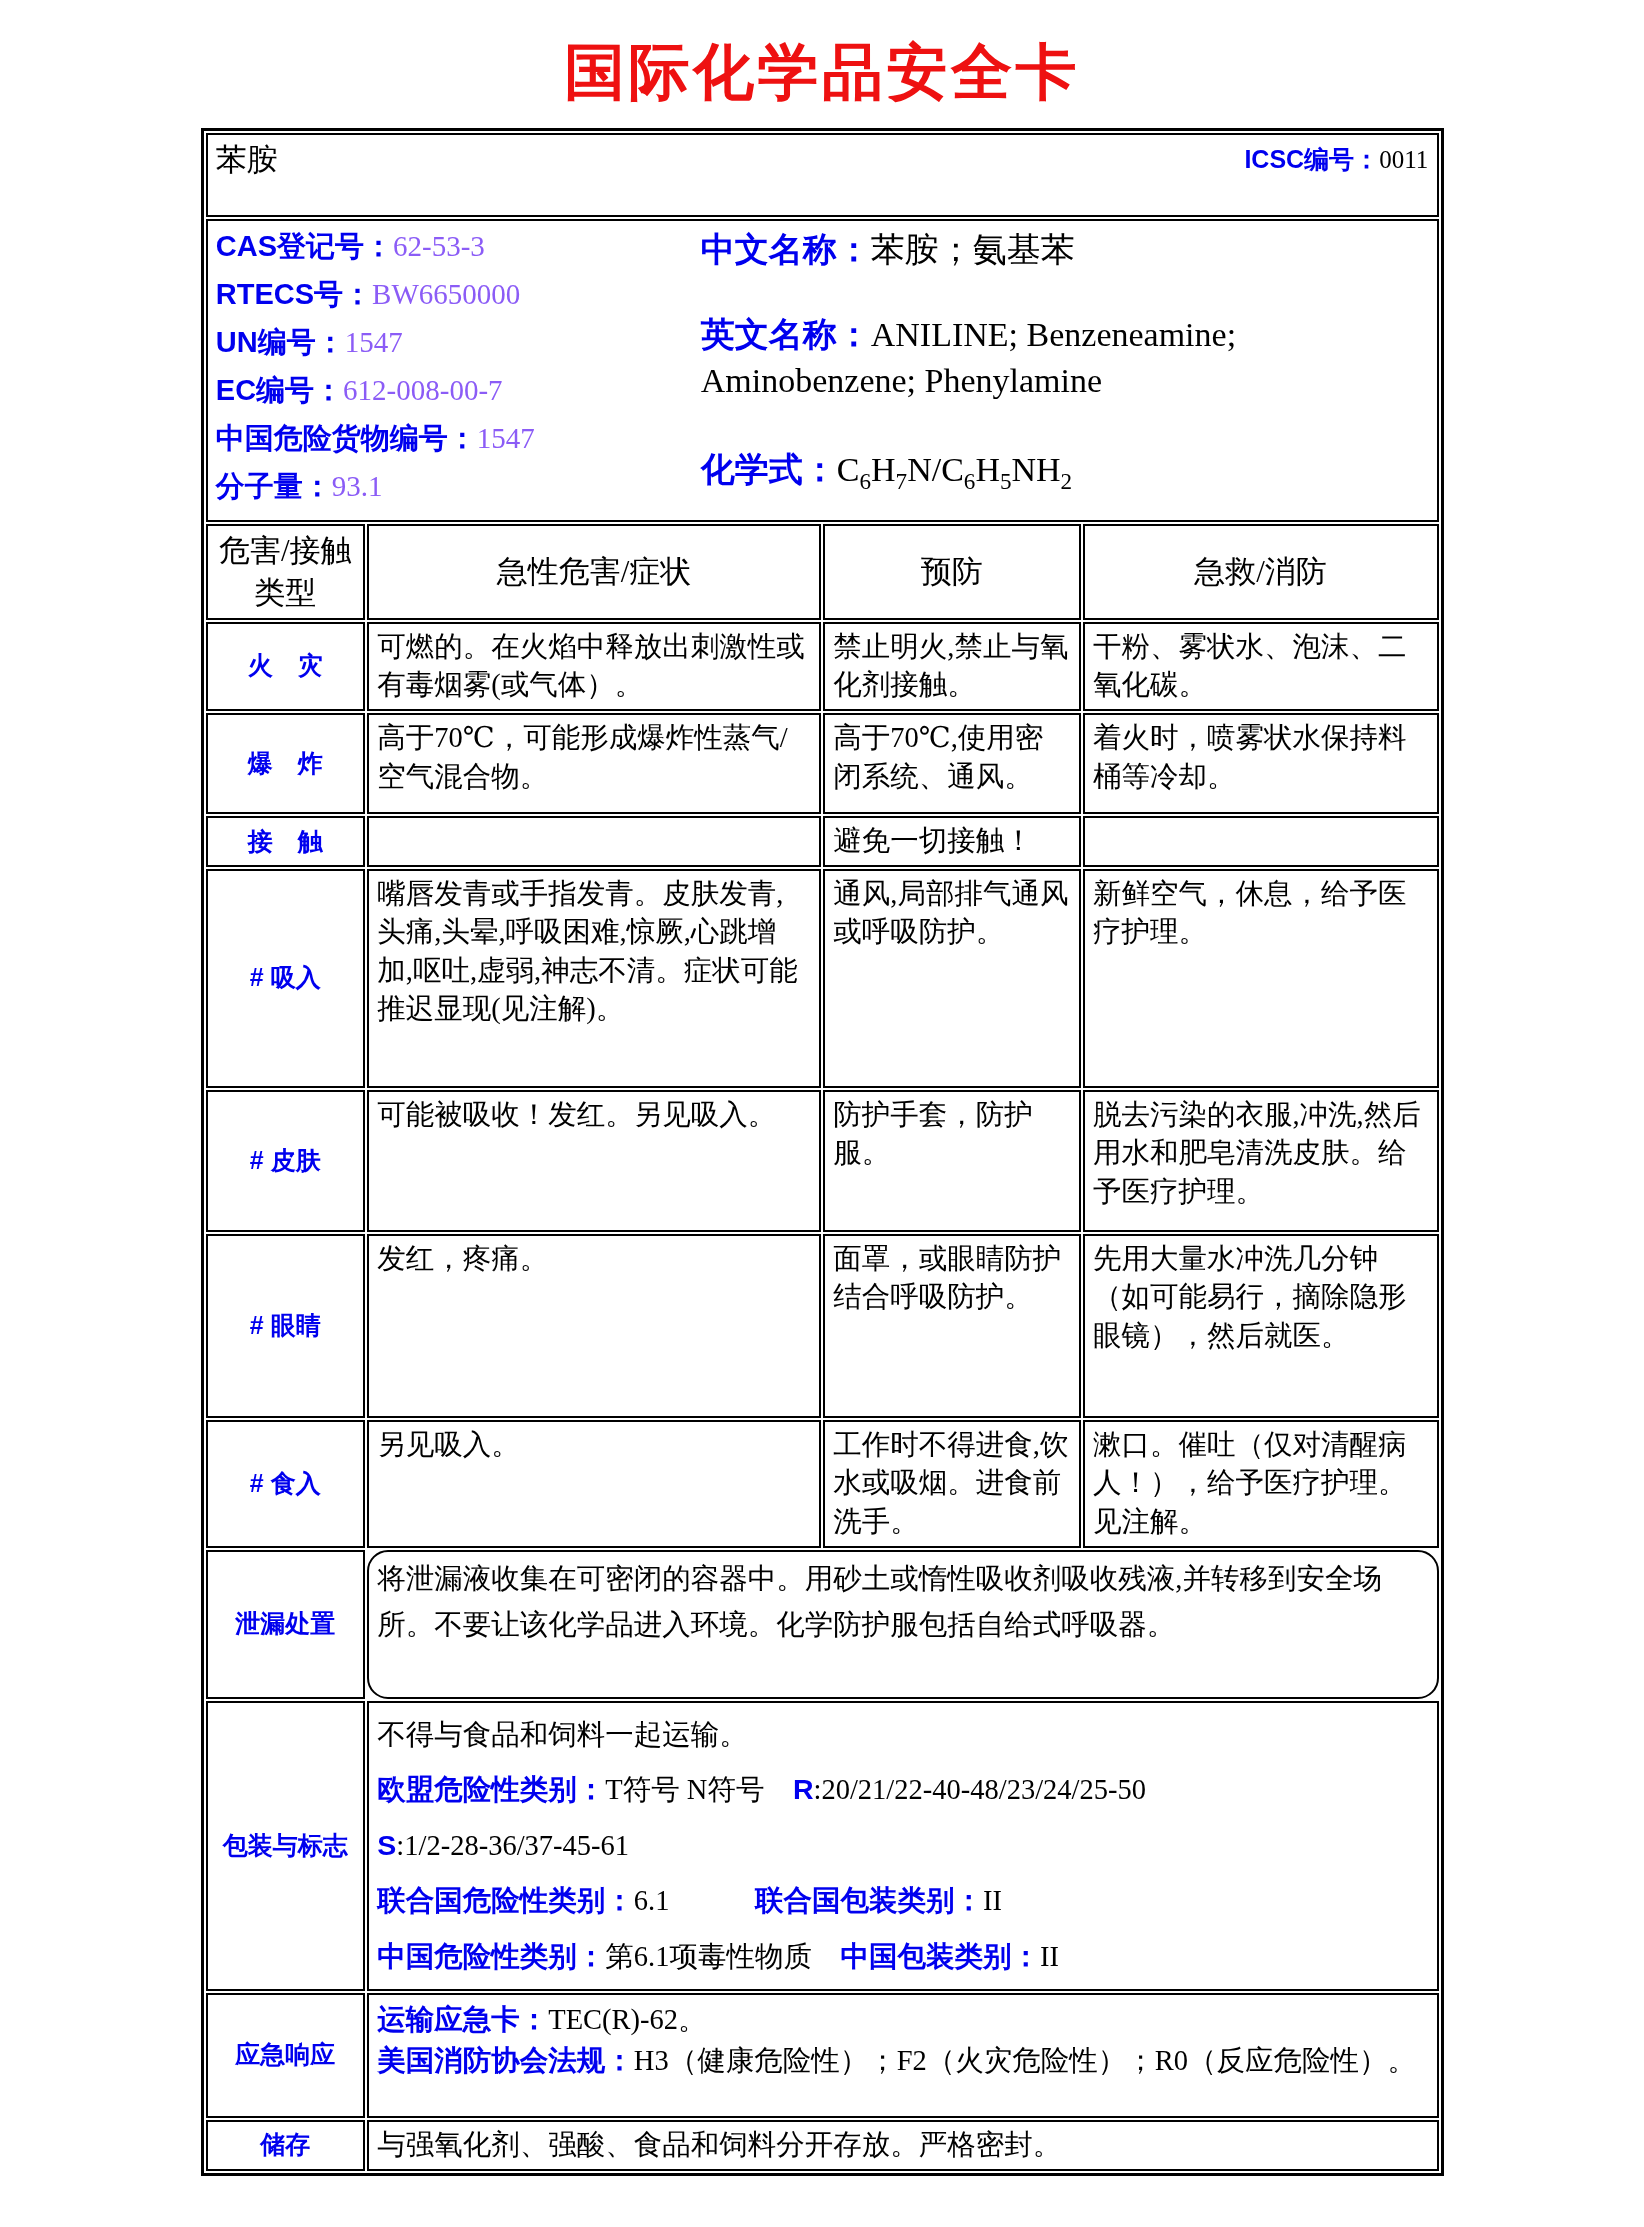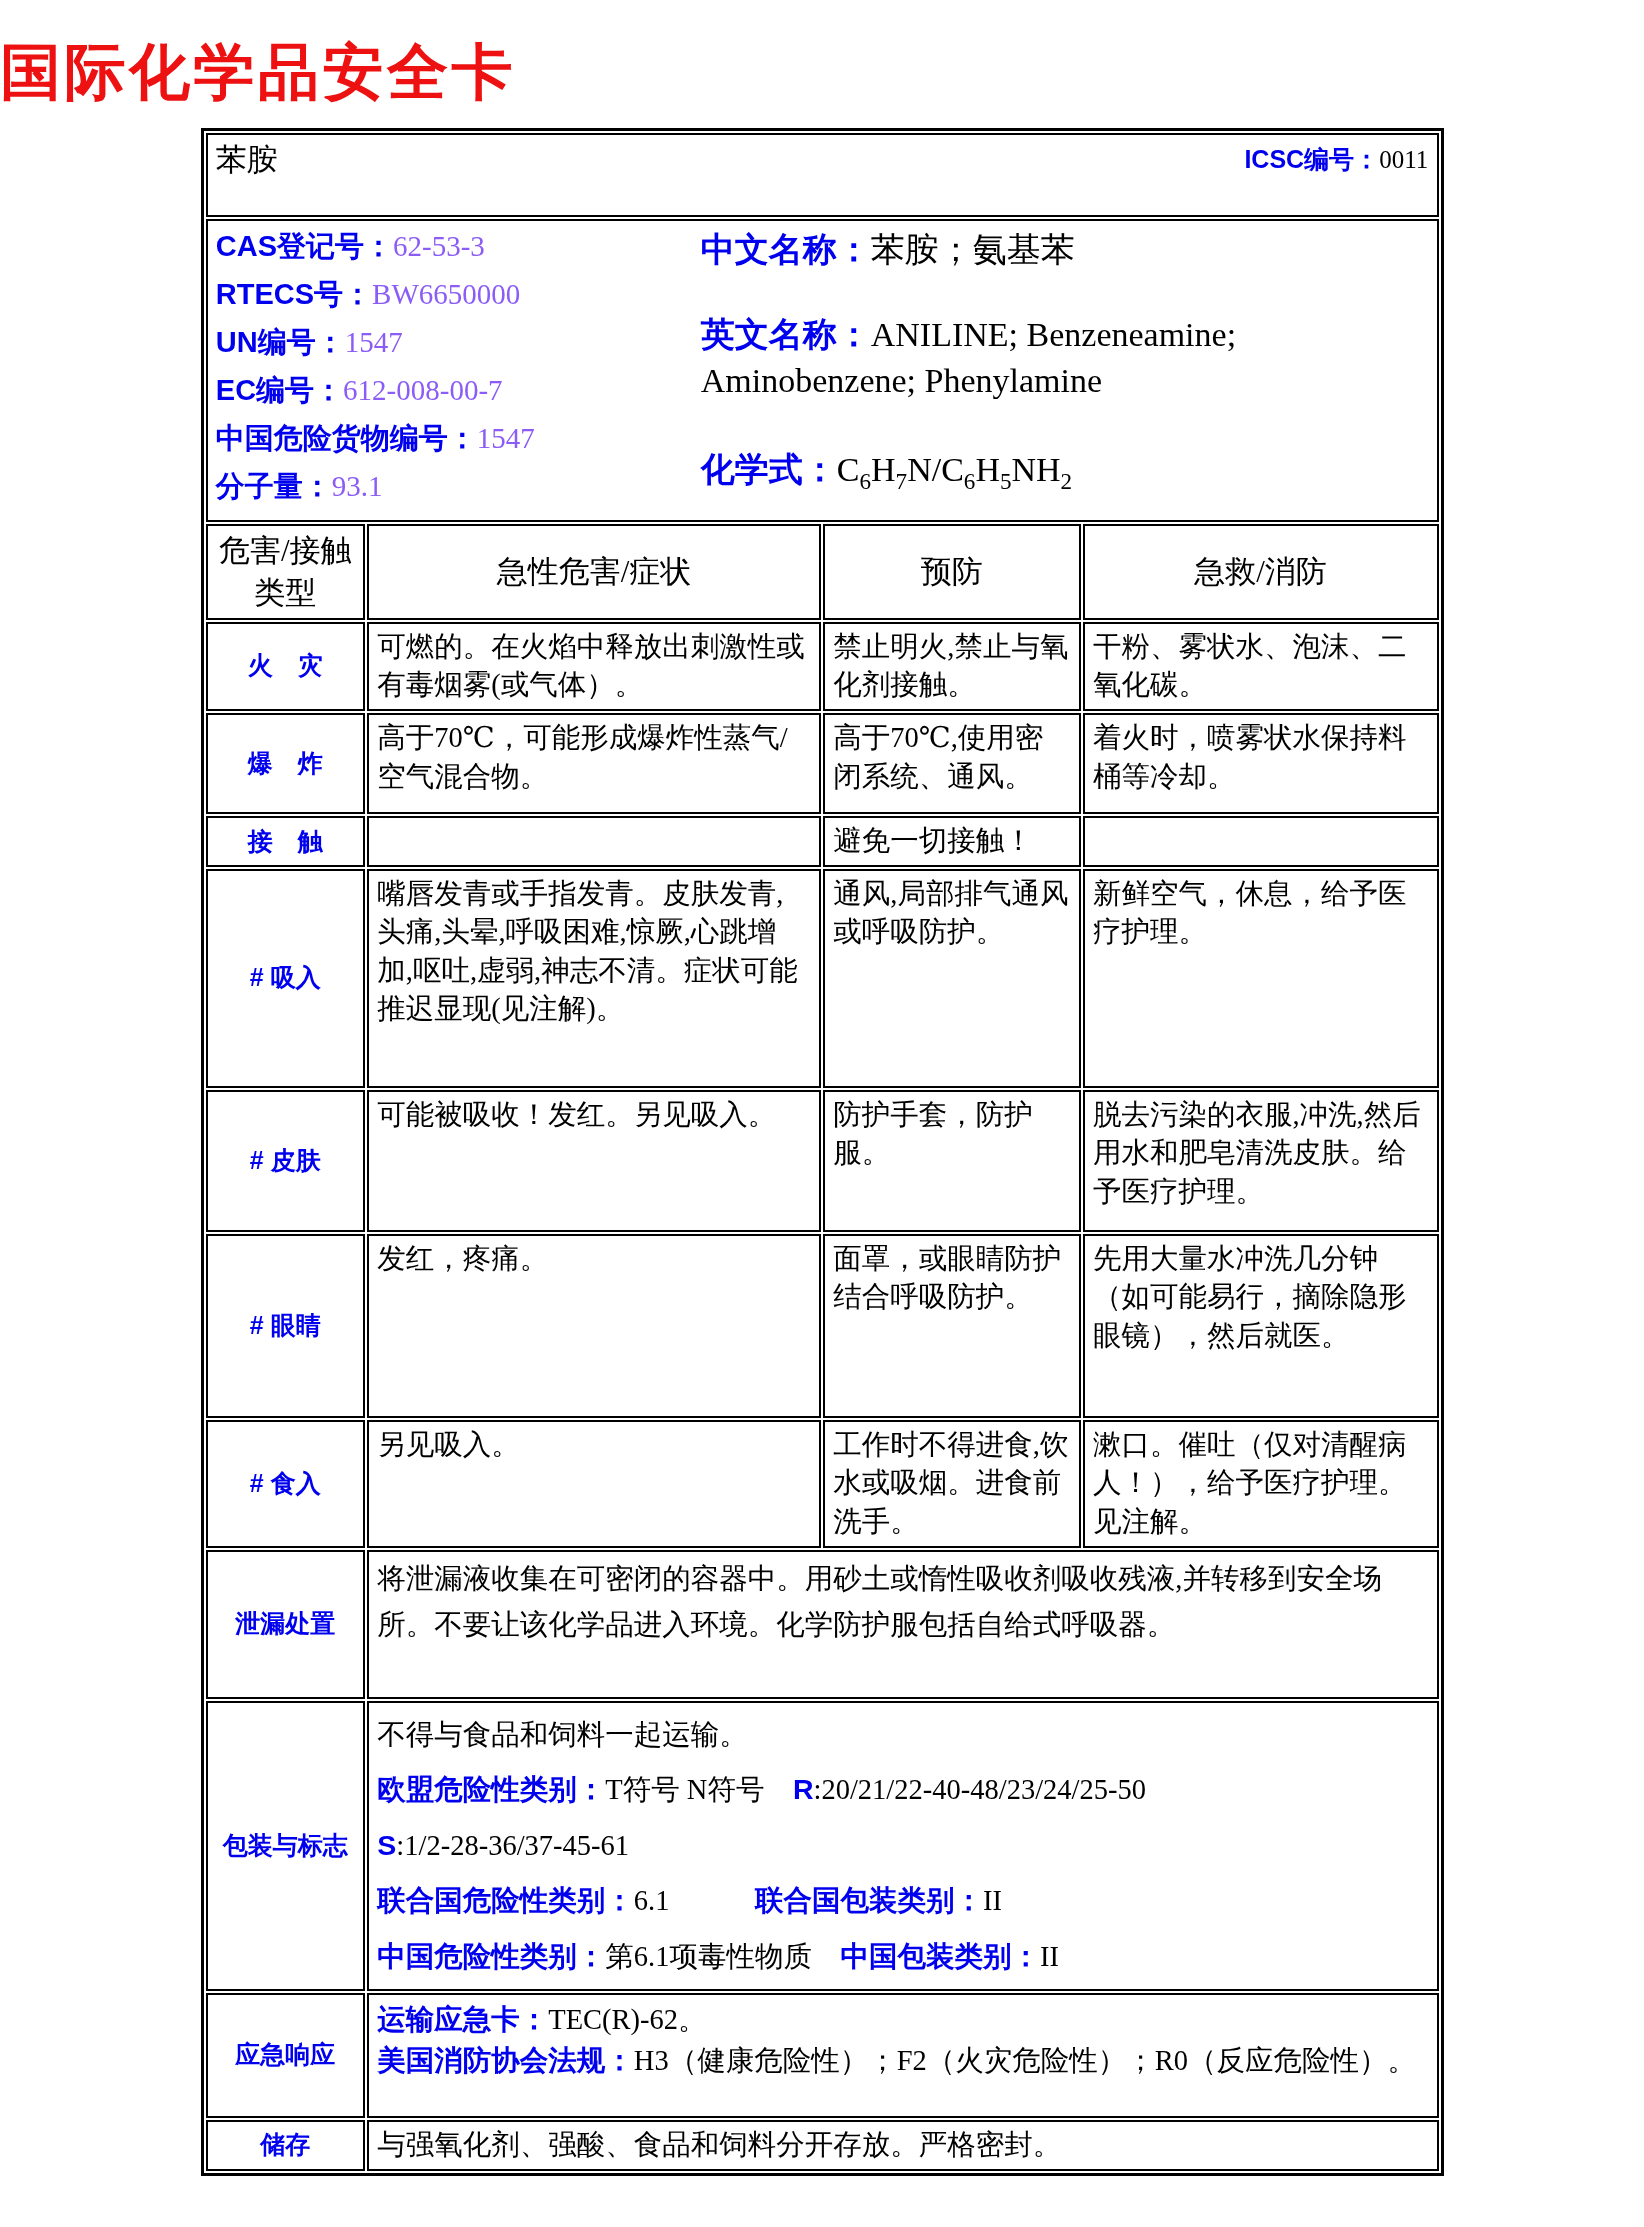--- a/index.html
+++ b/index.html
@@ -2,21 +2,21 @@
 <html style="font-size:11px"><head>
 <meta charset="utf-8">
 <style>
   html,body { margin:0; padding:0; background:#ffffff; }
   .page {
     width:1644px; height:2227px; background:#ffffff; position:relative;
     font-family:"Liberation Serif","DejaVu Serif",serif; color:#000;
     overflow:hidden;
   }
   .main-title {
-    padding-top:32px; text-align:left;
+    padding-top:32px; text-align:center;
     font-size:61px; font-weight:bold; letter-spacing:3.5px;
     color:#ee1111;
     font-family:"Liberation Serif","DejaVu Serif",serif;
   }
   table.icsc {
     width:1243px; margin:14px auto 0 auto;
     border-collapse:separate; border-spacing:2.8px;
     border:3.5px solid #000; table-layout:fixed;
   }
   td { border:2.1px solid #000; padding:4.2px 8.3px; vertical-align:top;
@@ -44,21 +44,21 @@
   .idcol-right { flex:1; padding-top:1.4px; }
   .id-line { font-size:29px; margin-bottom:9px; }
   .id-line .val { color:#8b5cf6; font-family:"Liberation Serif","DejaVu Serif",serif; font-weight:normal; }
   .name-block { font-size:34px; }
   .en-block { margin-top:40px; max-width:625px; }
   .formula-block { margin-top:43px; }
   .name-block .val, .seg span, .seg sub { color:#000; font-family:"Liberation Serif","DejaVu Serif",serif; font-weight:normal; }
   .seg span.blue { color:#0000ee; font-family:"Liberation Sans","DejaVu Sans",sans-serif; font-weight:bold; }
   sub { font-size:0.68em; }
   
-  tr.r-spill td.span-cell { line-height:1.62; }
+  tr.r-spill td.span-cell { line-height:1.62;border-radius:21px; }
   tr.r-pack td.span-cell { line-height:1.95; }
   tr.r-emerg td.span-cell { line-height:1.42; }
   tr.r-store td.span-cell { line-height:1.35; }
 </style>
 </head>
 <body>
 
 <div class="page">
 
   <div class="main-title">国际化学品安全卡</div>

